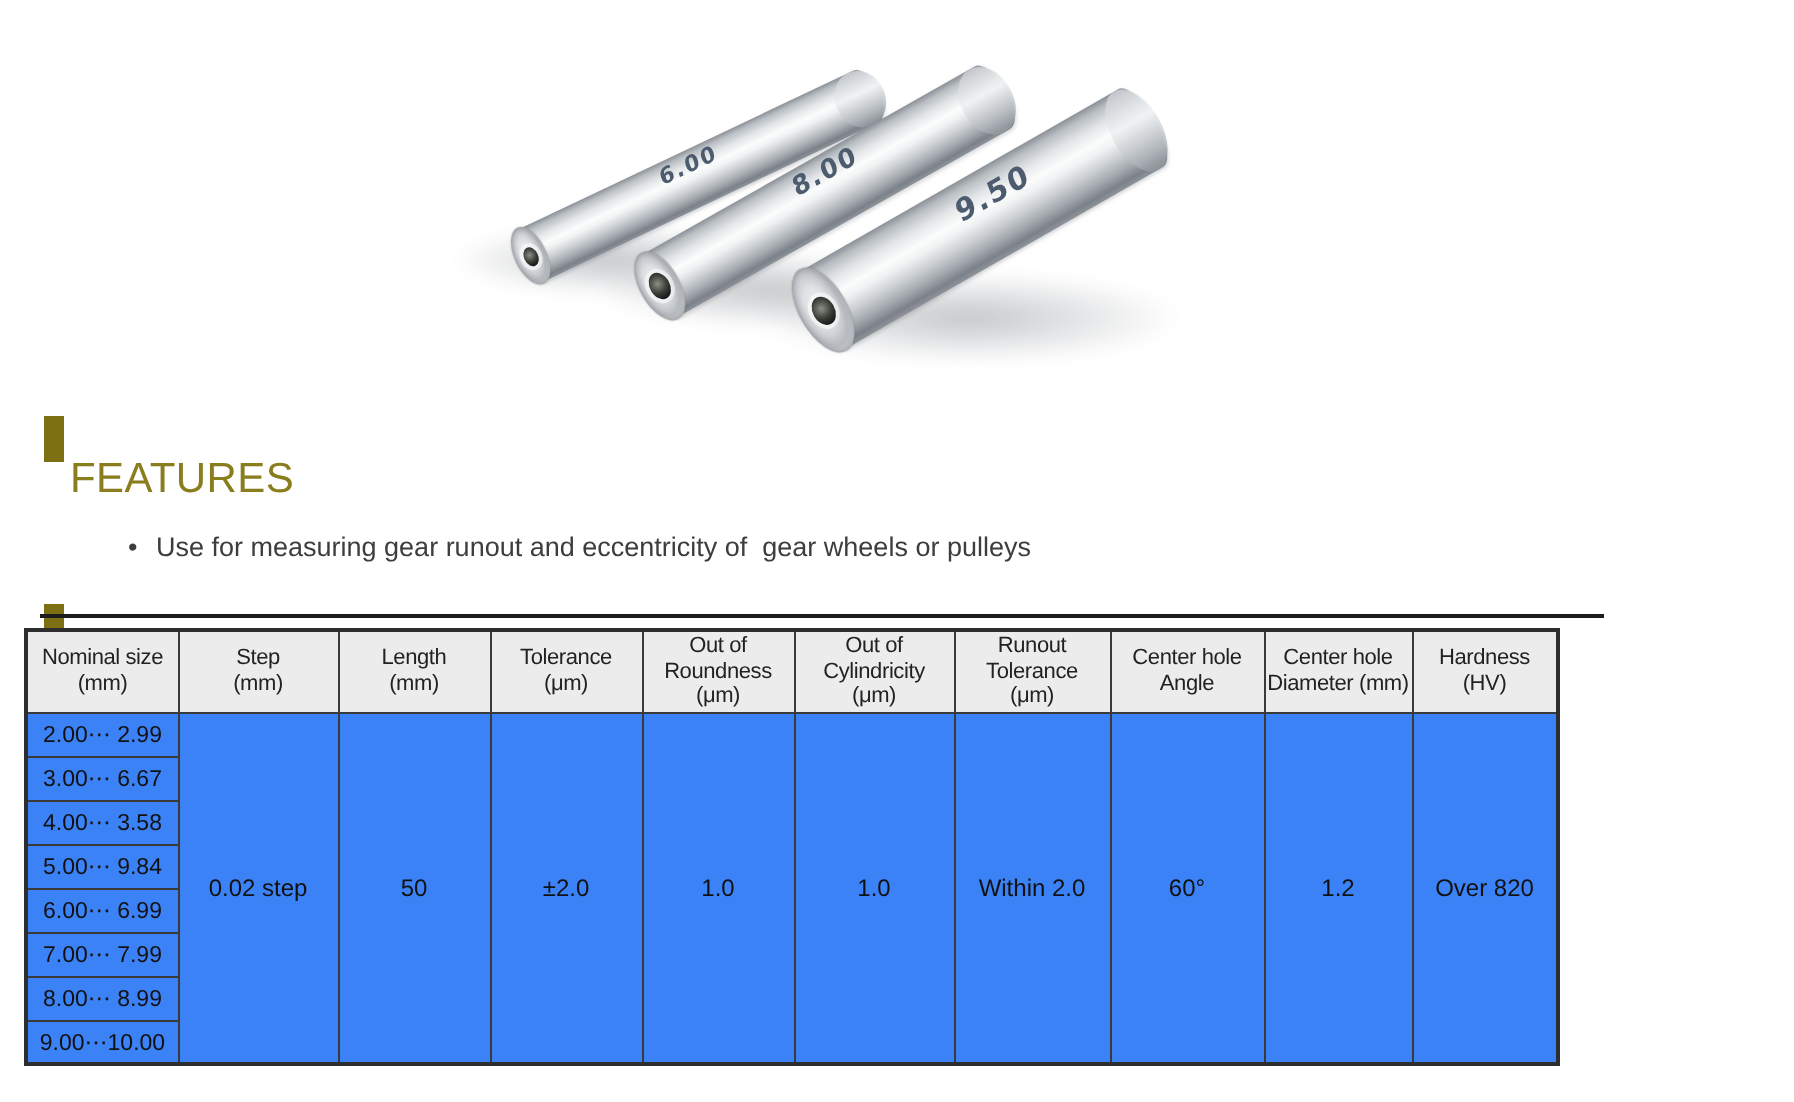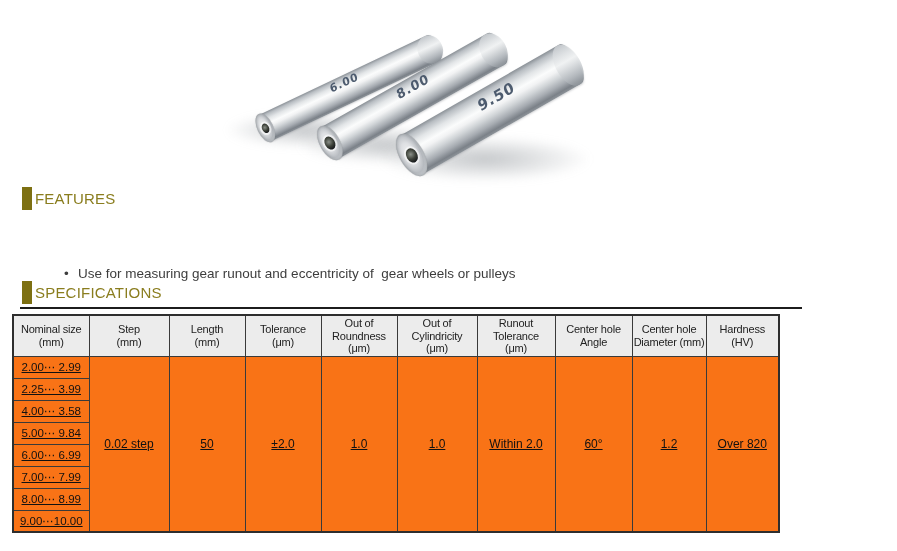--- a/index.html
+++ b/index.html
@@ -46,37 +46,37 @@
     transform: skewX(-8deg); font-weight:bold; font-family:"DejaVu Sans", sans-serif; }
   .pin-1 .pin-label { left:39%; top:3%;  font-size:11px; }
   .pin-2 .pin-label { left:41%; top:6%;  font-size:13px; }
   .pin-3 .pin-label { left:43%; top:10%; font-size:15px; }
 
   
   .section-head { position:absolute; left:22px; display:flex; align-items:center; }
   .head-features { top:187px; }
   .head-specs    { top:281px; }
   .section-marker { width:10px; height:23px; background:#7d7012; margin-right:3px; }
-  .section-title { font-size:15px; color:#8a7d1e; letter-spacing:0.2px; }
+  .section-title { font-size:21px; color:#8a7d1e; letter-spacing:0.2px;margin-top:41px; }
   .specs-underline { position:absolute; left:20px; top:307px; width:782px; height:2px; background:#1c1c1c; }
 
   
   .features-list { position:absolute; left:64px; top:206px; width:480px;
     font-size:13.5px; line-height:17.5px; color:#3d3d3d; white-space:pre-wrap; }
   .bullet-line { position:relative; padding-left:14px;margin-top:24px; }
   .bullet-line::before { content:"\2022"; position:absolute; left:0; top:0; }
   .cont-line { padding-left:14px; }
 
   
   .spec-table { position:absolute; left:12px; top:314px; border-collapse:collapse;
     table-layout:fixed; width:768px; border:2px solid #2e2e2e; }
   .spec-table th, .spec-table td { border:1px solid #3a3a3a; text-align:center; vertical-align:middle; }
   .spec-table th { background:#ececec; font-weight:normal; font-size:11px; line-height:12.5px;
     color:#222; white-space:pre-line; height:38px; padding:1px 0; letter-spacing:-0.2px; }
-  .spec-table td { font-size:12px; color:#111; height:22px; background:#f97316;text-decoration:underline; }
+  .spec-table td { font-size:12px; color:#111; height:22px; background:#3b82f6; }
   td.nominal { font-size:11.5px; }
 </style>
 </head>
 <body>
 
 <div class="page">
 
   <div class="photo">
     <div class="pin-shadow shadow-1"></div>
     <div class="pin-shadow shadow-2"></div>
@@ -171,21 +171,21 @@
         <td rowspan="8">50</td>
         <td rowspan="8">±2.0</td>
         <td rowspan="8">1.0</td>
         <td rowspan="8">1.0</td>
         <td rowspan="8">Within 2.0</td>
         <td rowspan="8">60°</td>
         <td rowspan="8">1.2</td>
         <td rowspan="8">Over 820</td>
       </tr>
       <tr>
-          <td class="nominal">2.25⋯ 3.99</td>
+          <td class="nominal">3.00⋯ 6.67</td>
         </tr>
       <tr>
           <td class="nominal">4.00⋯ 3.58</td>
         </tr>
       <tr>
           <td class="nominal">5.00⋯ 9.84</td>
         </tr>
       <tr>
           <td class="nominal">6.00⋯ 6.99</td>
         </tr>

